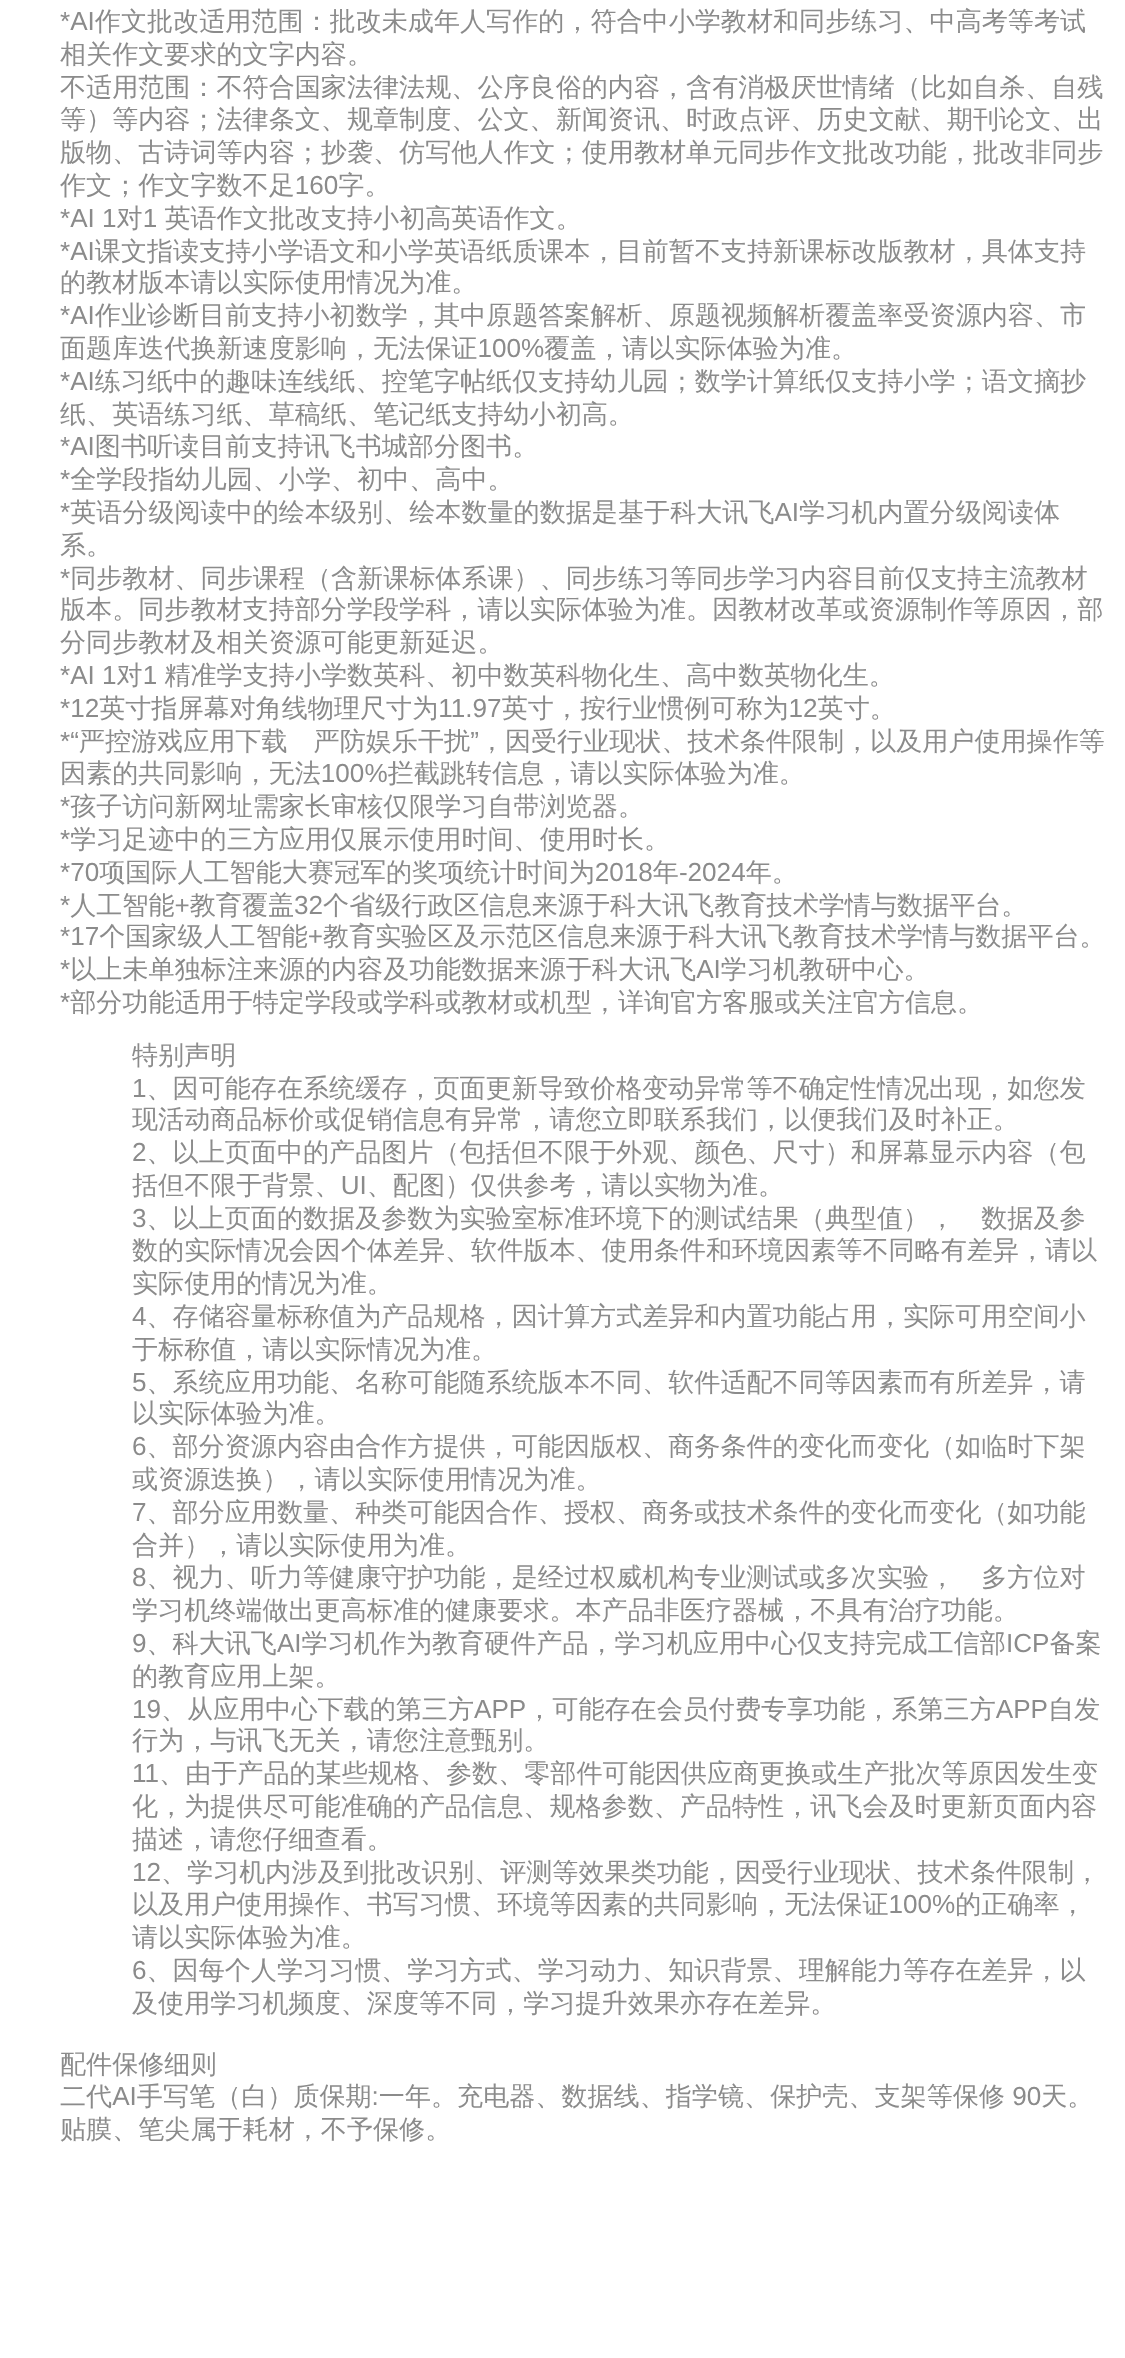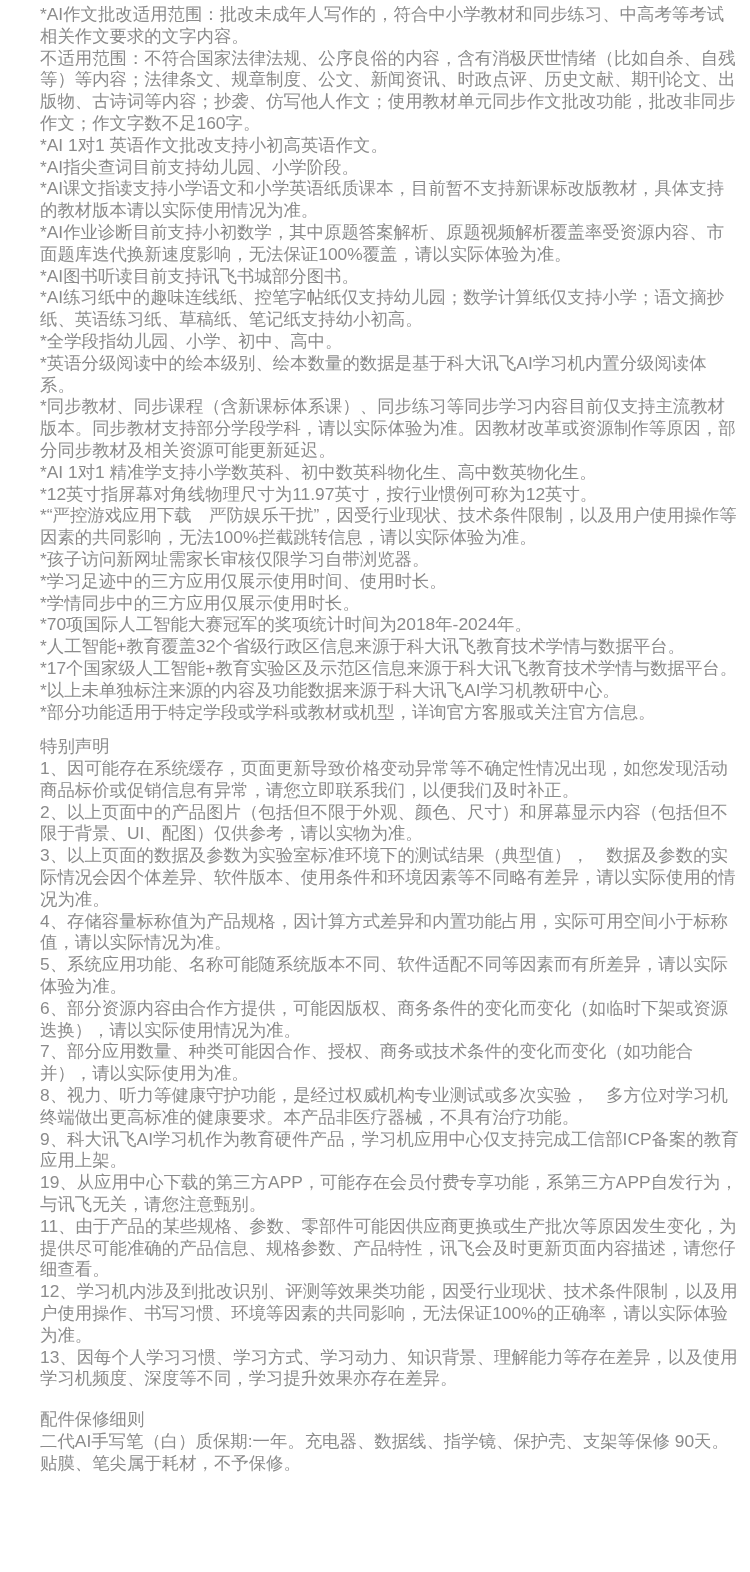--- a/index.html
+++ b/index.html
@@ -21,47 +21,45 @@
     font-size: 17.4px;
     line-height: 21.8px;
     letter-spacing: 0;
   }
   .doc p {
     margin: 0;
     padding: 0;
     white-space: pre-wrap;      
     overflow-wrap: break-word;
   }
-  .section-special { margin-top: 13px; }
+  .section-special { margin-top: 13px; margin-left: 48px; }
   .section-warranty { margin-top: 19px; }
   .section-title { font-weight: normal; }  
 </style>
 </head>
 <body>
 
 <div class="doc">
 
   <div class="section section-footnotes">
     <p>*AI作文批改适用范围：批改未成年人写作的，符合中小学教材和同步练习、中高考等考试相关作文要求的文字内容。</p>
     <p>不适用范围：不符合国家法律法规、公序良俗的内容，含有消极厌世情绪（比如自杀、自残等）等内容；法律条文、规章制度、公文、新闻资讯、时政点评、历史文献、期刊论文、出版物、古诗词等内容；抄袭、仿写他人作文；使用教材单元同步作文批改功能，批改非同步作文；作文字数不足160字。</p>
     <p>*AI 1对1 英语作文批改支持小初高英语作文。</p>
-    <p>*AI指尖查词目前支持幼儿园、小学阶段。</p>
     <p>*AI课文指读支持小学语文和小学英语纸质课本，目前暂不支持新课标改版教材，具体支持的教材版本请以实际使用情况为准。</p>
     <p>*AI作业诊断目前支持小初数学，其中原题答案解析、原题视频解析覆盖率受资源内容、市面题库迭代换新速度影响，无法保证100%覆盖，请以实际体验为准。</p>
+    <p>*AI练习纸中的趣味连线纸、控笔字帖纸仅支持幼儿园；数学计算纸仅支持小学；语文摘抄纸、英语练习纸、草稿纸、笔记纸支持幼小初高。</p>
     <p>*AI图书听读目前支持讯飞书城部分图书。</p>
-    <p>*AI练习纸中的趣味连线纸、控笔字帖纸仅支持幼儿园；数学计算纸仅支持小学；语文摘抄纸、英语练习纸、草稿纸、笔记纸支持幼小初高。</p>
     <p>*全学段指幼儿园、小学、初中、高中。</p>
     <p>*英语分级阅读中的绘本级别、绘本数量的数据是基于科大讯飞AI学习机内置分级阅读体系。</p>
     <p>*同步教材、同步课程（含新课标体系课）、同步练习等同步学习内容目前仅支持主流教材版本。同步教材支持部分学段学科，请以实际体验为准。因教材改革或资源制作等原因，部分同步教材及相关资源可能更新延迟。</p>
     <p>*AI 1对1 精准学支持小学数英科、初中数英科物化生、高中数英物化生。</p>
     <p>*12英寸指屏幕对角线物理尺寸为11.97英寸，按行业惯例可称为12英寸。</p>
     <p>*“严控游戏应用下载　严防娱乐干扰”，因受行业现状、技术条件限制，以及用户使用操作等因素的共同影响，无法100%拦截跳转信息，请以实际体验为准。</p>
     <p>*孩子访问新网址需家长审核仅限学习自带浏览器。</p>
     <p>*学习足迹中的三方应用仅展示使用时间、使用时长。</p>
-    <p>*学情同步中的三方应用仅展示使用时长。</p>
     <p>*70项国际人工智能大赛冠军的奖项统计时间为2018年-2024年。</p>
     <p>*人工智能+教育覆盖32个省级行政区信息来源于科大讯飞教育技术学情与数据平台。</p>
     <p>*17个国家级人工智能+教育实验区及示范区信息来源于科大讯飞教育技术学情与数据平台。</p>
     <p>*以上未单独标注来源的内容及功能数据来源于科大讯飞AI学习机教研中心。</p>
     <p>*部分功能适用于特定学段或学科或教材或机型，详询官方客服或关注官方信息。</p>
   </div>
 
   <div class="section section-special">
     <p class="section-title">特别声明</p>
     <p>1、因可能存在系统缓存，页面更新导致价格变动异常等不确定性情况出现，如您发现活动商品标价或促销信息有异常，请您立即联系我们，以便我们及时补正。</p>
@@ -69,21 +67,21 @@
     <p>3、以上页面的数据及参数为实验室标准环境下的测试结果（典型值），　数据及参数的实际情况会因个体差异、软件版本、使用条件和环境因素等不同略有差异，请以实际使用的情况为准。</p>
     <p>4、存储容量标称值为产品规格，因计算方式差异和内置功能占用，实际可用空间小于标称值，请以实际情况为准。</p>
     <p>5、系统应用功能、名称可能随系统版本不同、软件适配不同等因素而有所差异，请以实际体验为准。</p>
     <p>6、部分资源内容由合作方提供，可能因版权、商务条件的变化而变化（如临时下架或资源迭换），请以实际使用情况为准。</p>
     <p>7、部分应用数量、种类可能因合作、授权、商务或技术条件的变化而变化（如功能合并），请以实际使用为准。</p>
     <p>8、视力、听力等健康守护功能，是经过权威机构专业测试或多次实验，　多方位对学习机终端做出更高标准的健康要求。本产品非医疗器械，不具有治疗功能。</p>
     <p>9、科大讯飞AI学习机作为教育硬件产品，学习机应用中心仅支持完成工信部ICP备案的教育应用上架。</p>
     <p>19、从应用中心下载的第三方APP，可能存在会员付费专享功能，系第三方APP自发行为，与讯飞无关，请您注意甄别。</p>
     <p>11、由于产品的某些规格、参数、零部件可能因供应商更换或生产批次等原因发生变化，为提供尽可能准确的产品信息、规格参数、产品特性，讯飞会及时更新页面内容描述，请您仔细查看。</p>
     <p>12、学习机内涉及到批改识别、评测等效果类功能，因受行业现状、技术条件限制，以及用户使用操作、书写习惯、环境等因素的共同影响，无法保证100%的正确率，请以实际体验为准。</p>
-    <p>13、因每个人学习习惯、学习方式、学习动力、知识背景、理解能力等存在差异，以及使用学习机频度、深度等不同，学习提升效果亦存在差异。</p>
+    <p>6、因每个人学习习惯、学习方式、学习动力、知识背景、理解能力等存在差异，以及使用学习机频度、深度等不同，学习提升效果亦存在差异。</p>
   </div>
 
   <div class="section section-warranty">
     <p class="section-title">配件保修细则</p>
     <p>二代AI手写笔（白）质保期:一年。充电器、数据线、指学镜、保护壳、支架等保修 90天。贴膜、笔尖属于耗材，不予保修。</p>
   </div>
 
 </div>
 
 </body></html>

